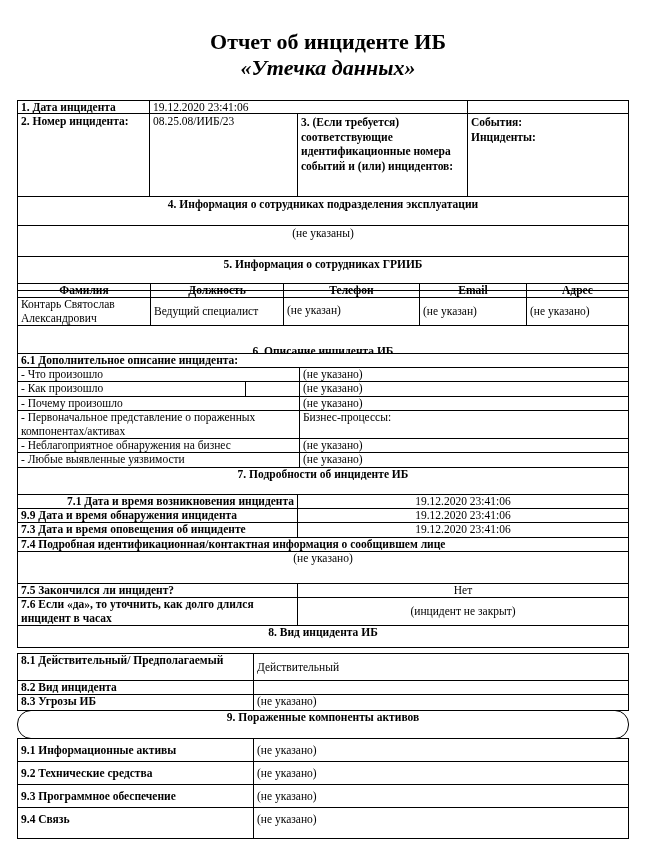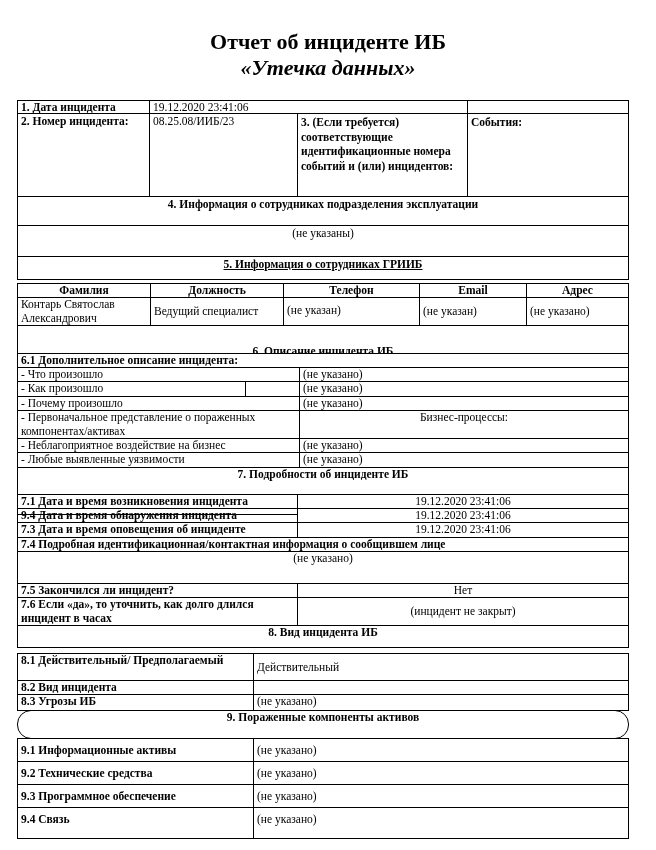--- a/index.html
+++ b/index.html
@@ -25,26 +25,27 @@
 
   <div class="c b" style="left:17px;top:100px;width:133px;height:14px;">1. Дата инцидента</div>
   <div class="c" style="left:149px;top:100px;width:319px;height:14px;">19.12.2020 23:41:06</div>
   <div class="c" style="left:467px;top:100px;width:162px;height:14px;"></div>
 
   <div class="c b" style="left:17px;top:113px;width:133px;height:84px;padding-top:1px;">2. Номер инцидента:</div>
   <div class="c" style="left:149px;top:113px;width:149px;height:84px;padding-top:1px;">08.25.08/ИИБ/23</div>
   <div class="c b wrap" style="left:297px;top:113px;width:171px;height:84px;padding-top:1px;line-height:14.5px;">3. (Если требуется) соответствующие идентификационные номера событий и (или) инцидентов:</div>
   <div class="c b" style="left:467px;top:113px;width:162px;height:84px;padding-top:1px;line-height:14.5px;">
     <div>События:</div>
+    <div>Инциденты:</div>
   </div>
 
   <div class="c b ctr" style="left:17px;top:196px;width:612px;height:30px;padding-top:1px;">4. Информация о сотрудниках подразделения эксплуатации</div>
   <div class="c ctr" style="left:17px;top:225px;width:612px;height:32px;padding-top:1px;">(не указаны)</div>
 
-  <div class="c b ctr" style="left:17px;top:256px;width:612px;height:24px;padding-top:1px;text-decoration:underline;">5. Информация о сотрудниках ГРИИБ</div>
+  <div class="c b ctr" style="left:17px;top:256px;width:612px;height:35px;padding-top:1px;">5. Информация о сотрудниках ГРИИБ</div>
   <div class="c b ctr" style="left:17px;top:283px;width:134px;height:15px;">Фамилия</div>
   <div class="c b ctr" style="left:150px;top:283px;width:134px;height:15px;">Должность</div>
   <div class="c b ctr" style="left:283px;top:283px;width:137px;height:15px;">Телефон</div>
   <div class="c b ctr" style="left:419px;top:283px;width:108px;height:15px;">Email</div>
   <div class="c b ctr" style="left:526px;top:283px;width:103px;height:15px;">Адрес</div>
 
   <div class="c wrap" style="left:17px;top:297px;width:134px;height:29px;line-height:13.5px;">Контарь Святослав Александрович</div>
   <div class="c" style="left:150px;top:297px;width:134px;height:29px;line-height:27px;">Ведущий специалист</div>
   <div class="c" style="left:283px;top:297px;width:137px;height:29px;line-height:24px;">(не указан)</div>
   <div class="c" style="left:419px;top:297px;width:108px;height:29px;line-height:27px;">(не указан)</div>
@@ -56,36 +57,36 @@
   <div class="c" style="left:17px;top:367px;width:283px;height:15px;">- Что произошло</div>
   <div class="c" style="left:299px;top:367px;width:330px;height:15px;">(не указано)</div>
 
   <div class="c" style="left:17px;top:381px;width:229px;height:16px;">- Как произошло</div>
   <div class="c" style="left:299px;top:381px;width:330px;height:16px;">(не указано)</div>
 
   <div class="c" style="left:17px;top:396px;width:283px;height:15px;">- Почему произошло</div>
   <div class="c" style="left:299px;top:396px;width:330px;height:15px;">(не указано)</div>
 
   <div class="c wrap" style="left:17px;top:410px;width:283px;height:29px;">- Первоначальное представление о пораженных компонентах/активах</div>
-  <div class="c" style="left:299px;top:410px;width:330px;height:29px;text-align:center;">
+  <div class="c" style="left:299px;top:410px;width:330px;height:29px;">
     <div>Бизнес-процессы:</div>
   </div>
 
-  <div class="c" style="left:17px;top:438px;width:283px;height:15px;">- Неблагоприятное воздействие на бизнес</div>
+  <div class="c" style="left:17px;top:438px;width:283px;height:15px;">- Неблагоприятное обнаружения на бизнес</div>
   <div class="c" style="left:299px;top:438px;width:330px;height:15px;">(не указано)</div>
 
   <div class="c" style="left:17px;top:452px;width:283px;height:16px;">- Любые выявленные уязвимости</div>
   <div class="c" style="left:299px;top:452px;width:330px;height:16px;">(не указано)</div>
 
   <div class="c b ctr" style="left:17px;top:467px;width:612px;height:28px;">7. Подробности об инциденте ИБ</div>
 
-  <div class="c b" style="left:17px;top:494px;width:281px;height:21px;">7.1 Дата и время возникновения инцидента</div>
+  <div class="c b" style="left:17px;top:494px;width:281px;height:15px;text-align:right;">7.1 Дата и время возникновения инцидента</div>
   <div class="c ctr" style="left:297px;top:494px;width:332px;height:15px;">19.12.2020 23:41:06</div>
 
-  <div class="c b" style="left:17px;top:508px;width:281px;height:15px;">9.4 Дата и время обнаружения инцидента</div>
+  <div class="c b" style="left:17px;top:508px;width:281px;height:15px;">9.9 Дата и время обнаружения инцидента</div>
   <div class="c ctr" style="left:297px;top:508px;width:332px;height:15px;">19.12.2020 23:41:06</div>
 
   <div class="c b" style="left:17px;top:522px;width:281px;height:16px;">7.3 Дата и время оповещения об инциденте</div>
   <div class="c ctr" style="left:297px;top:522px;width:332px;height:16px;">19.12.2020 23:41:06</div>
 
   <div class="c b" style="left:17px;top:537px;width:612px;height:15px;">7.4 Подробная идентификационная/контактная информация о сообщившем лице</div>
   <div class="c ctr" style="left:17px;top:551px;width:612px;height:33px;">(не указано)</div>
 
   <div class="c b" style="left:17px;top:583px;width:281px;height:15px;">7.5 Закончился ли инцидент?</div>
   <div class="c ctr" style="left:297px;top:583px;width:332px;height:15px;">Нет</div>

